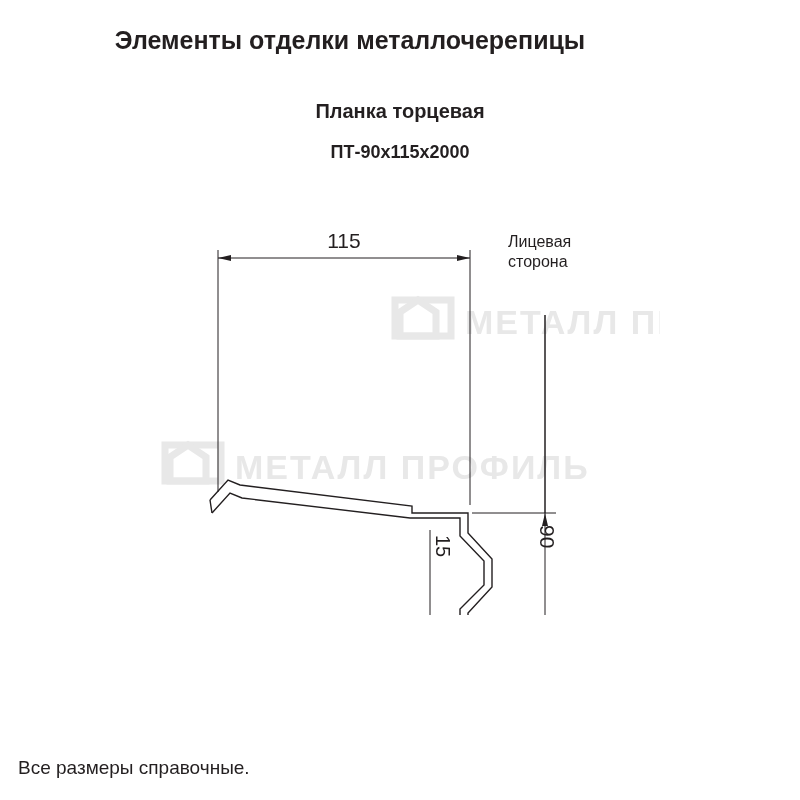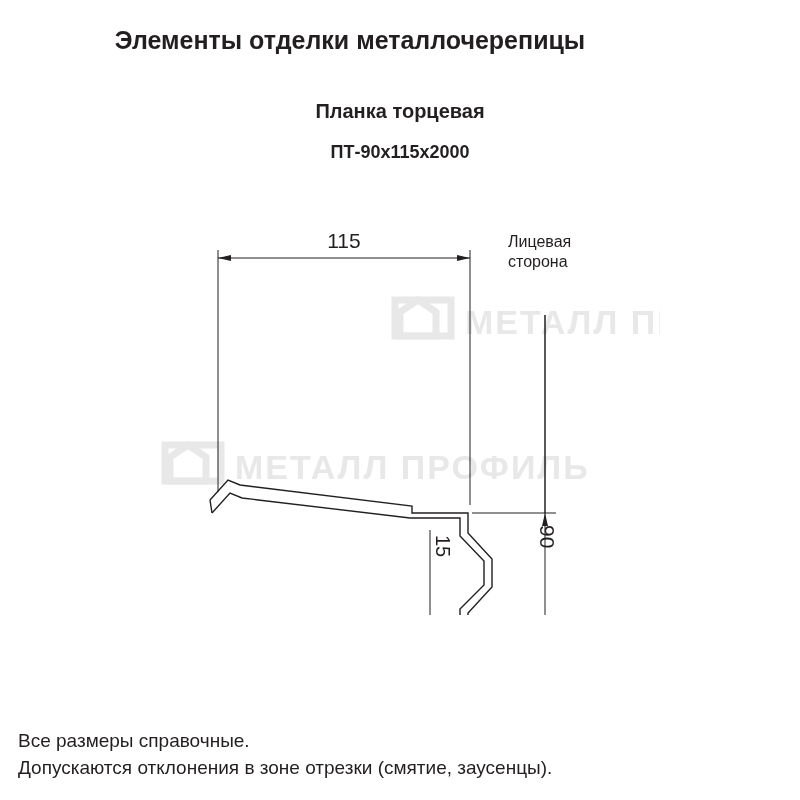--- a/index.html
+++ b/index.html
@@ -169,16 +169,15 @@
     <text x="0" y="0" transform="translate(540,330) rotate(90)" text-anchor="start" font-family="Liberation Sans, sans-serif" font-size="21" fill="#231f20">90</text>
 
     <text x="0" y="0" transform="translate(436,340) rotate(90)" text-anchor="start" font-family="Liberation Sans, sans-serif" font-size="20" fill="#231f20">15</text>
 
     <text x="508" y="52" font-family="Liberation Sans, sans-serif" font-size="16" fill="#231f20">Лицевая</text>
     <text x="508" y="72" font-family="Liberation Sans, sans-serif" font-size="16" fill="#231f20">сторона</text>
   </svg>
 
   <div class="footnotes">
     <div>Все размеры справочные.</div>
-    <div>Допускаются отклонения в зоне отрезки (смятие, заусенцы).</div>
   </div>
 
 </div>
 
 </body></html>

